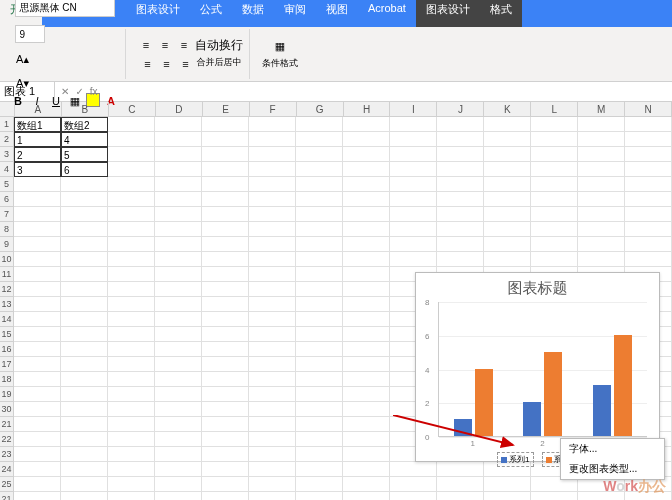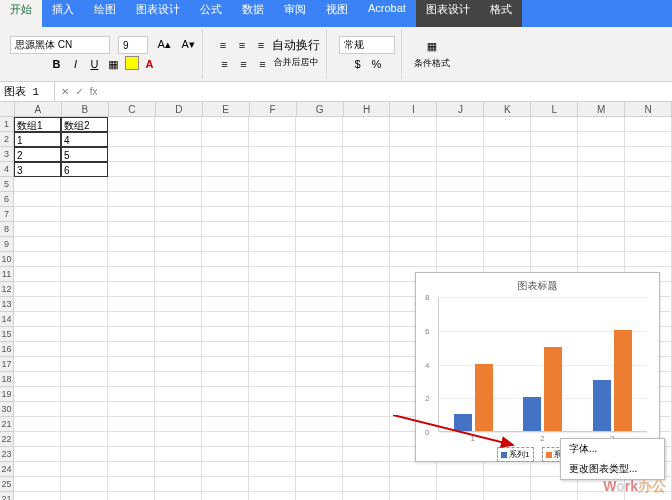--- a/index.html
+++ b/index.html
@@ -7,45 +7,45 @@
   
   .tabs { background: #3b82f6; display: flex; height: 27px; color: #fff; }
   .tab { padding: 2px 10px; font-size: 11px; cursor: pointer; }
   .tab.active { background: #f3f2f1; color: #217346; }
   .tab.dark { background: #444; text-align: center; }
   
   .ribbon { background: #f3f2f1; height: 55px; border-bottom: 1px solid #d0d0d0; display: flex; align-items: center; padding: 2px 4px; gap: 6px; }
   .rgroup { display: flex; flex-direction: column; align-items: center; border-right: 1px solid #d8d8d8; padding: 0 6px; height: 100%; justify-content: center; gap: 2px; }
   .paste-icon { width: 24px; height: 28px; background: #fff; border: 1px solid #ccc; position: relative; }
   .paste-icon::before { content: ''; position: absolute; top: -3px; left: 6px; width: 10px; height: 5px; background: #888; border-radius: 2px 2px 0 0; }
-  .font-sel { display: flex; gap: 8px; }
+  .font-sel { display: flex; gap: 8px; flex-direction: column; }
   .dd { border: 1px solid #ccc; background: #fff; padding: 1px 4px; font-size: 10px; height: 18px; display: flex; align-items: center; }
   .dd.name { width: 100px; }
   .dd.size { width: 30px; }
   .btnrow { display: flex; gap: 3px; }
   .rbtn { width: 16px; height: 16px; display: flex; align-items: center; justify-content: center; font-size: 11px; cursor: pointer; }
   .colorbox { width: 14px; height: 14px; border: 1px solid #888; }
   
   .namebox-row { background: #fff; border-bottom: 1px solid #d0d0d0; height: 20px; display: flex; align-items: center; }
-  .namebox { width: 55px; border-right: 1px solid #d0d0d0; padding: 0 4px; font-size: 11px; height: 100%; display: flex; align-items: center; font-family: Liberation Mono, monospace; }
+  .namebox { width: 55px; border-right: 1px solid #d0d0d0; padding: 0 4px; font-size: 11px; height: 100%; display: flex; align-items: center; }
   .fx-area { display: flex; align-items: center; gap: 6px; padding: 0 6px; font-size: 10px; color: #888; }
   
   .grid-wrap { display: flex; height: 405px; }
   .rowheads { width: 15px; background: #f0f0f0; }
   .colheads { display: flex; background: #f0f0f0; height: 15px; }
   .ch { width: 47px; border-right: 1px solid #d0d0d0; border-bottom: 1px solid #d0d0d0; text-align: center; font-size: 10px; line-height: 15px; color: #555; }
   .ch.corner { width: 15px; }
   .rh { height: 15px; border-bottom: 1px solid #d0d0d0; border-right: 1px solid #d0d0d0; text-align: center; font-size: 9px; line-height: 15px; color: #555; }
   .cells { position: relative; }
   .cellrow { display: flex; height: 15px; }
   .cell { width: 47px; height: 15px; border-right: 1px solid #e0e0e0; border-bottom: 1px solid #e0e0e0; font-size: 10px; padding: 0 2px; line-height: 15px; overflow: hidden; }
   .cell.tb { border: 1px solid #333; }
   
   .chart-box { position: absolute; left: 415px; top: 272px; width: 245px; height: 190px; background: #fff; border: 1px solid #bbb; box-shadow: 0 1px 3px rgba(0,0,0,0.15); }
-  .chart-title { text-align: center; font-size: 10px; padding: 6px 0 4px; color: #555; }
+  .chart-title { text-align: center; font-size: 15px; padding: 6px 0 4px; color: #555; }
   .plot { position: relative; height: 135px; margin: 0 12px 0 22px; border-left: 1px solid #ccc; border-bottom: 1px solid #ccc; }
   .gline { position: absolute; left: 0; right: 0; border-top: 1px solid #eee; }
   .ytick { position: absolute; left: -14px; font-size: 8px; color: #888; transform: translateY(-50%); }
   .bars { position: absolute; bottom: 0; left: 0; right: 0; height: 100%; display: flex; justify-content: space-around; align-items: flex-end; }
   .bgroup { display: flex; gap: 3px; align-items: flex-end; }
   .bar { width: 18px; }
   .bar.s1 { background: #4472c4; }
   .bar.s2 { background: #ed7d31; }
   .xticks { display: flex; justify-content: space-around; margin: 2px 12px 0 22px; font-size: 8px; color: #888; }
   .legend { text-align: center; font-size: 8px; margin-top: 4px; }
@@ -107,27 +107,20 @@
       <span class="rbtn">≡</span>
       <span class="rbtn">≡</span>
       <span class="rbtn">≡</span>
       <span style="font-size:12px">自动换行</span>
     </div>
     <div class="btnrow">
       <span class="rbtn">≡</span>
       <span class="rbtn">≡</span>
       <span class="rbtn">≡</span>
       <span style="font-size:9px">合并后居中</span>
-    </div>
-  </div>
-  <div class="rgroup">
-    <div class="dd" style="width:56px">常规</div>
-    <div class="btnrow">
-      <span class="rbtn">$</span>
-      <span class="rbtn">%</span>
     </div>
   </div>
   <div class="rgroup" style="border:none">
     <span class="rbtn">▦</span>
     <span style="font-size:9px">条件格式</span>
   </div>
 </div>
 
 <div class="namebox-row">
   <div class="namebox">图表 1</div>

